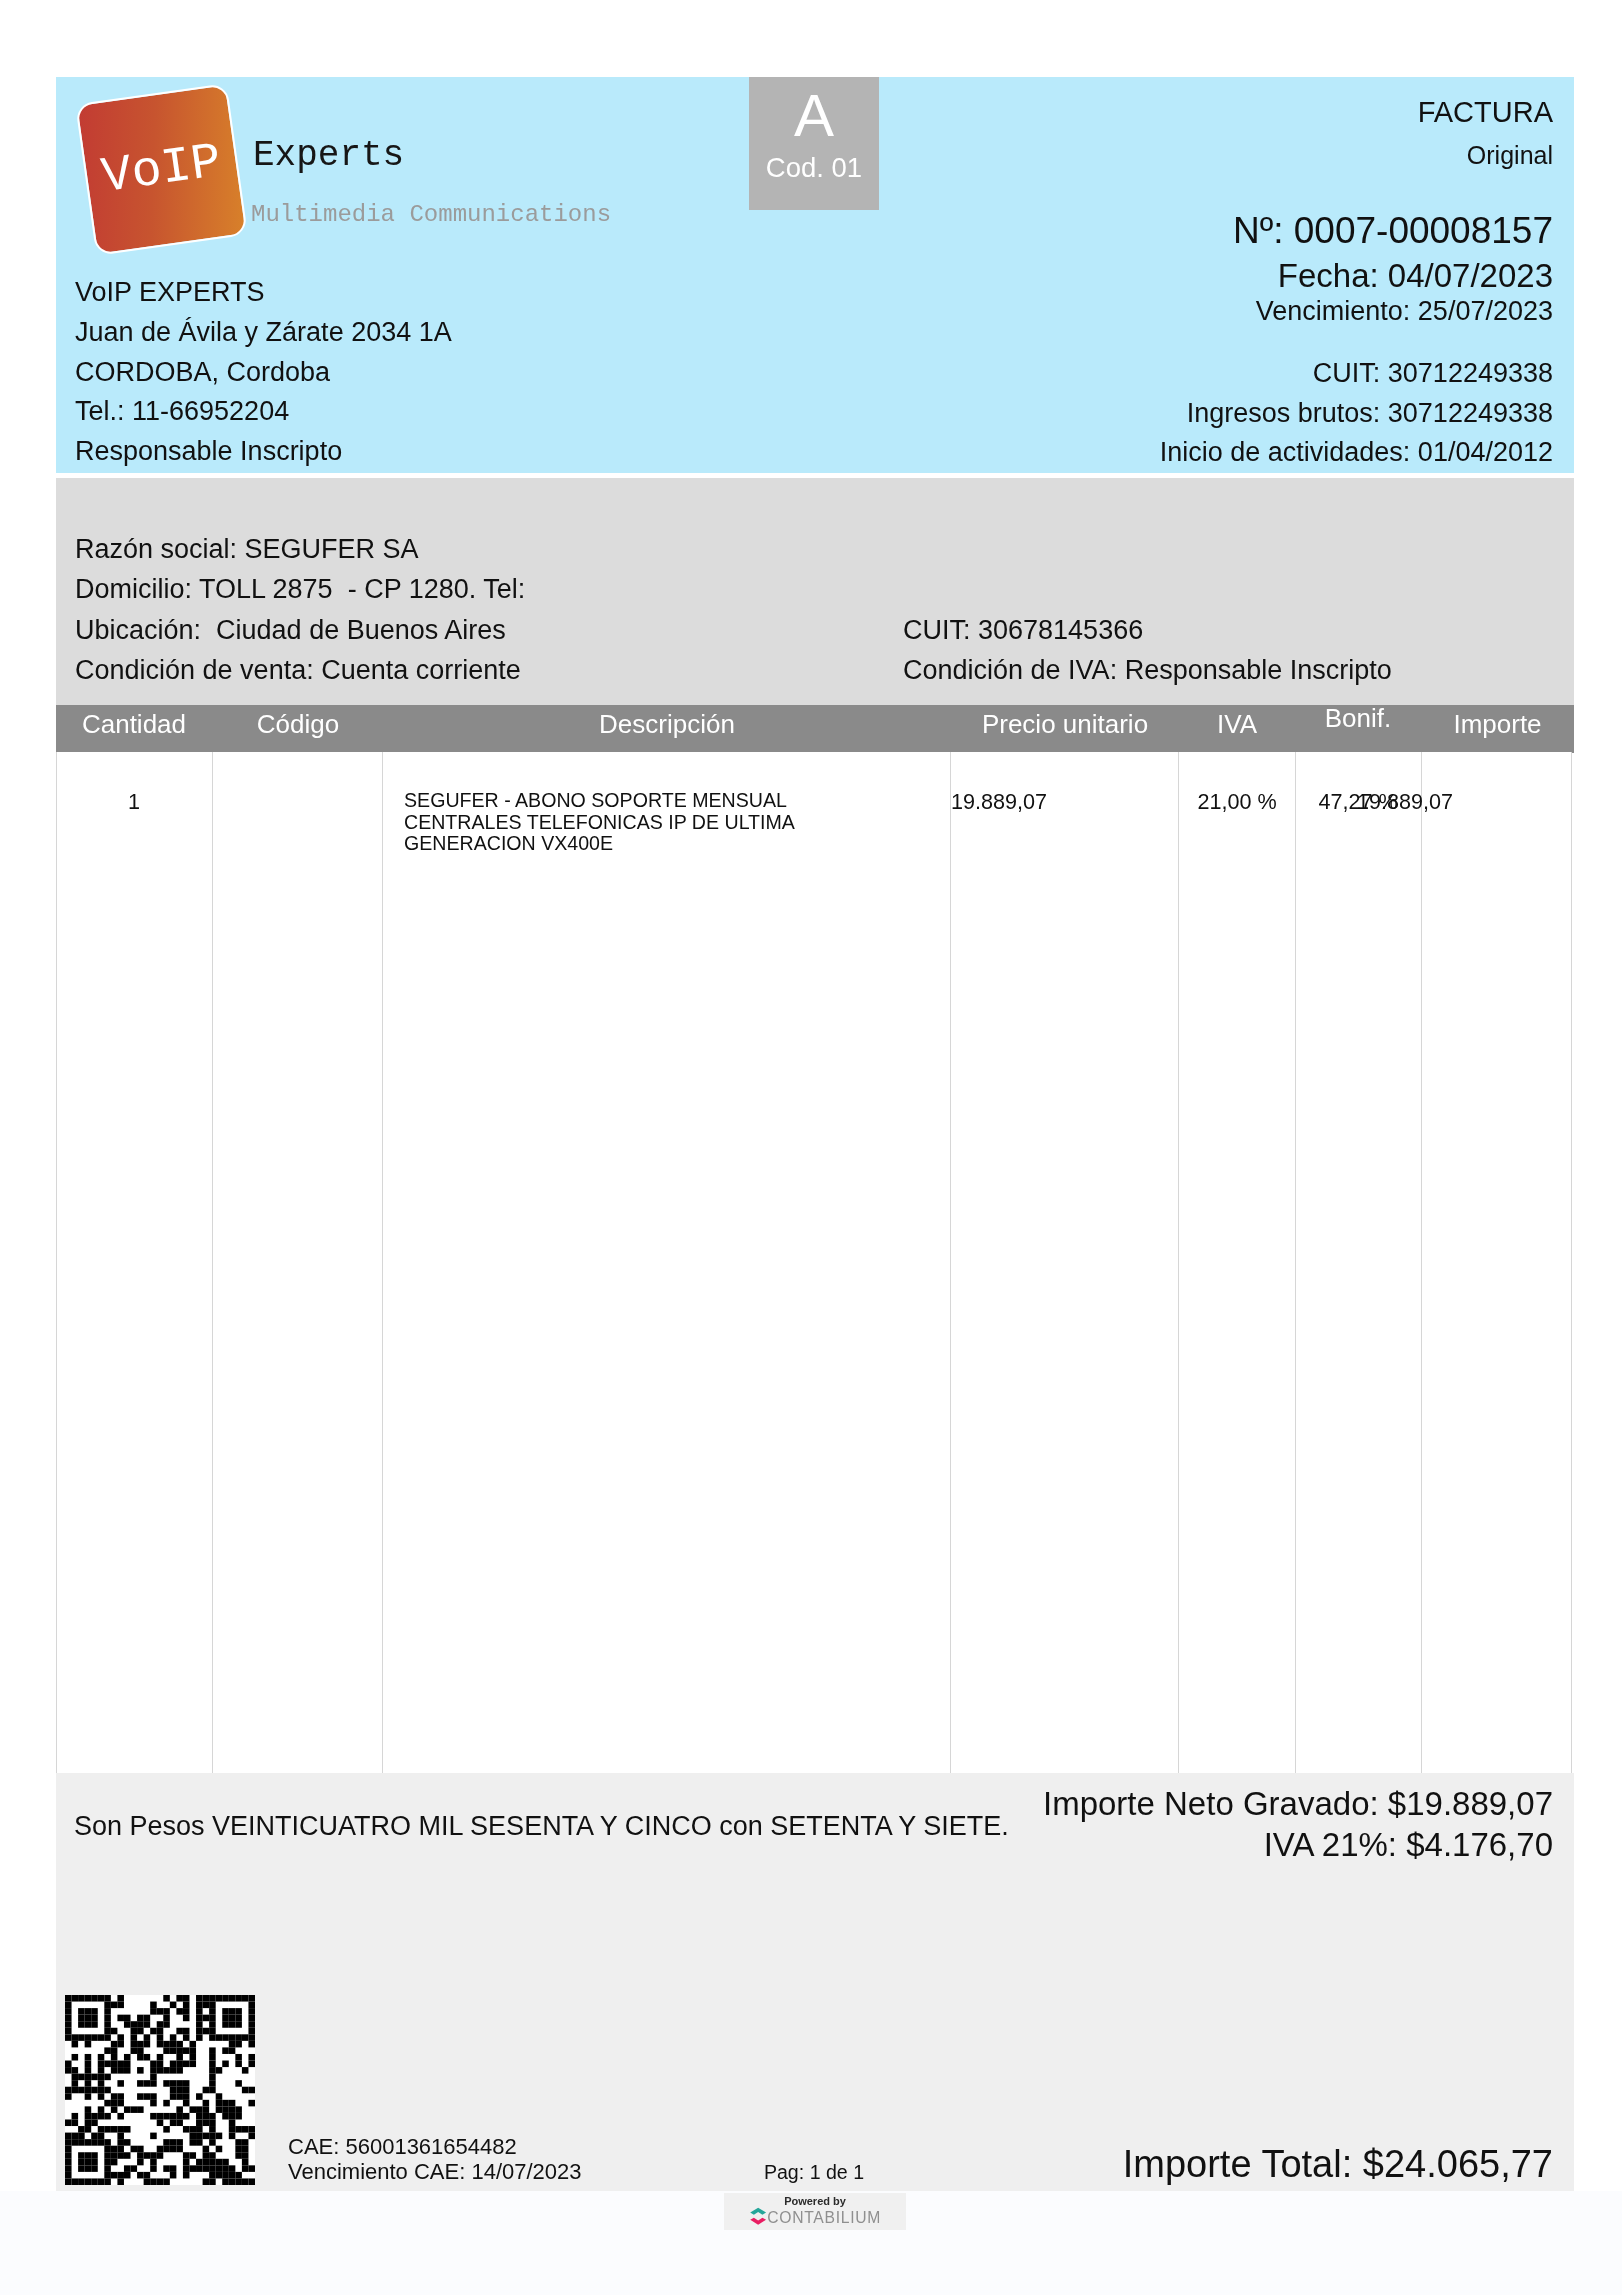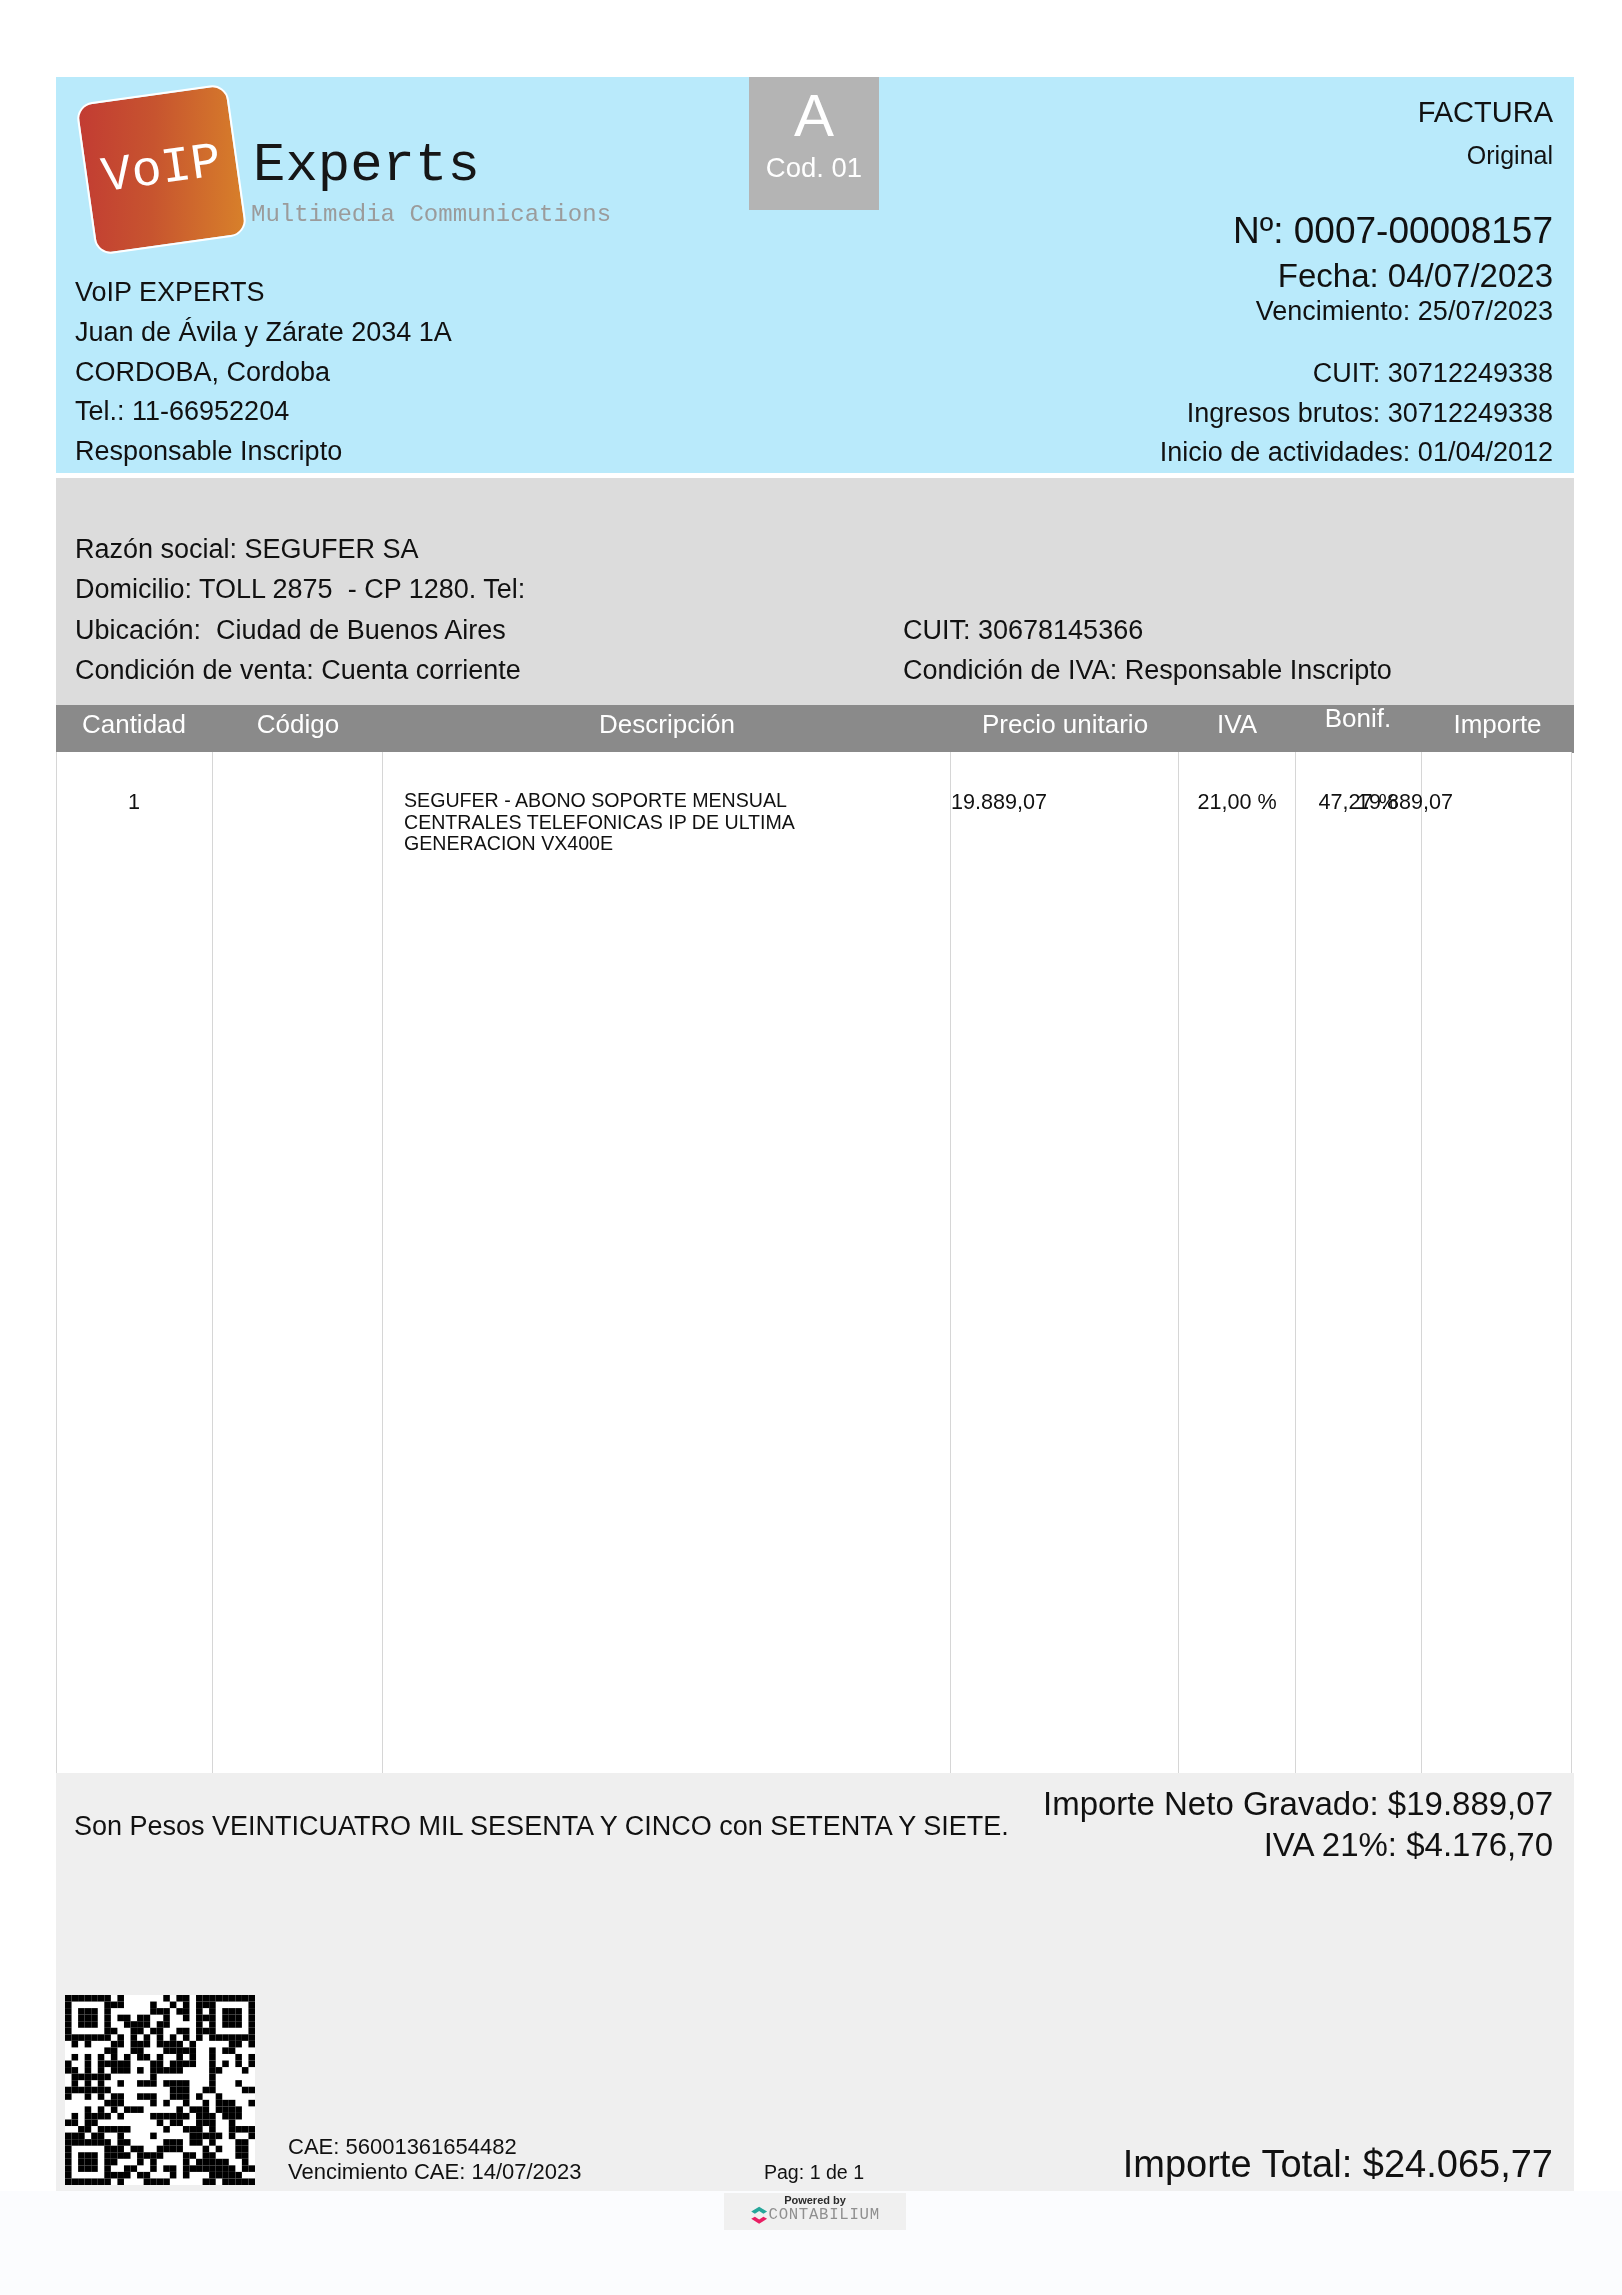--- a/index.html
+++ b/index.html
@@ -10,21 +10,21 @@
   .r{}
   .c{text-align:center;}
   
   .blue-band{left:56px;top:77px;width:1518px;height:396px;background:#b9eafb;}
   .logo-square{left:85px;top:93px;width:149px;height:149px;border-radius:17px;
                background:linear-gradient(100deg,#c23b33 0%,#c7542f 45%,#d8812a 100%);
                border:2.6px solid #ffffff;transform:rotate(-8deg);
                display:flex;align-items:center;justify-content:center;}
   .logo-voip{font-family:"Liberation Mono","DejaVu Sans Mono",monospace;font-size:50px;color:#fff;}
   .logo-experts{left:253px;top:135px;font-family:"Liberation Mono","DejaVu Sans Mono",monospace;
-                font-size:54px;color:#161616;}
+                font-size:36px;color:#161616;}
   .logo-tagline{left:251px;top:201px;font-family:"Liberation Mono","DejaVu Sans Mono",monospace;
                 font-size:24px;color:#9b9b9b;}
   .seller-line{left:75px;font-size:27px;}
   .letter-box{left:749px;top:77px;width:130px;height:133px;background:#b4b4b4;color:#fff;}
   .letter-a{left:749px;top:81px;width:130px;font-size:60px;color:#fff;text-align:center;}
   .letter-code{left:749px;top:152px;width:130px;font-size:27.5px;color:#fff;text-align:center;}
   .rblock{right:69px;width:720px;text-align:right;}
   
   .cust-band{left:56px;top:478px;width:1518px;height:227px;background:#dcdcdc;}
   .cust-line{left:75px;font-size:27px;}
@@ -45,21 +45,21 @@
   .total{right:69px;top:2143px;font-size:38px;text-align:right;width:916px;}
   .qr{left:65px;top:1995px;width:190px;height:190px;}
   .cae1{left:288px;top:2134px;font-size:22px;}
   .cae2{left:288px;top:2159px;font-size:22px;}
   .pag{left:716px;top:2161px;width:196px;font-size:19.6px;text-align:center;}
   
   .foot-strip{left:0px;top:2191px;width:1622px;height:104px;background:#fbfcfe;}
   .brand-box{left:724px;top:2193px;width:182px;height:37px;background:#f0f0f0;
              display:flex;flex-direction:column;align-items:center;justify-content:center;}
   .powered{font-size:11px;font-weight:bold;color:#2b2b2b;line-height:12.4px;}
-  .brand-row{display:flex;align-items:flex-start;gap:0;font-family:Liberation Mono, monospace;}
+  .brand-row{display:flex;align-items:center;gap:0;}
   .brand-name{font-size:15.7px;color:#8f8f8f;letter-spacing:0.7px;}
 </style>
 </head>
 <body>
 
 <div class="page">
 
   <div class="abs blue-band"></div>
 
   <div class="abs logo-square">

